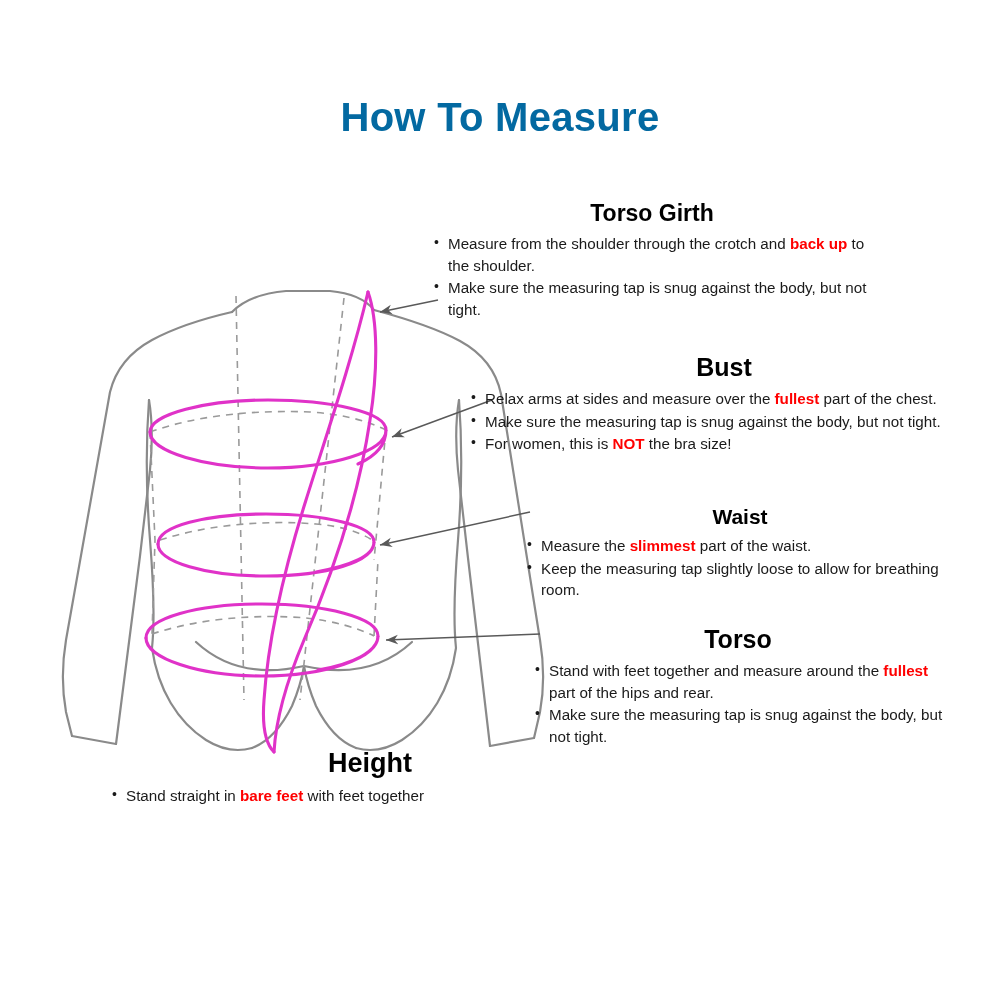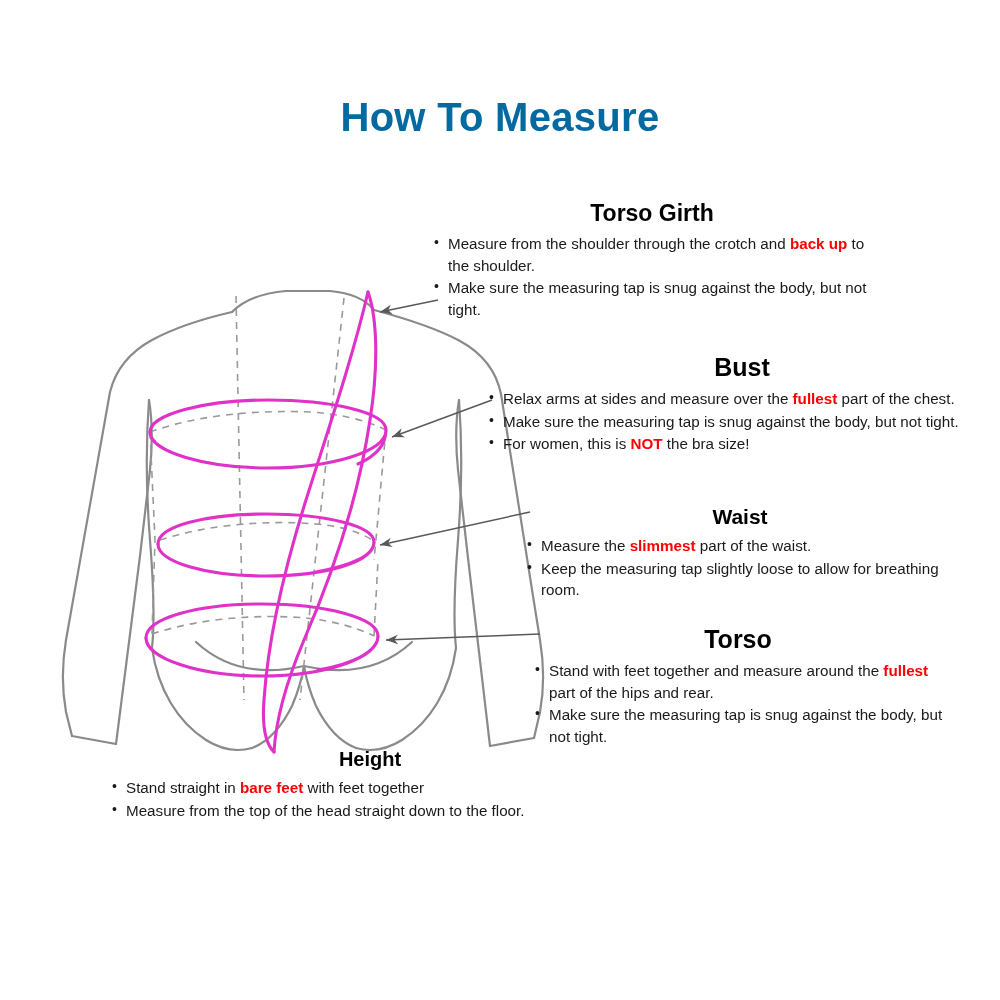--- a/index.html
+++ b/index.html
@@ -67,29 +67,29 @@
     top: 0;
     color: #1a1a1a;
     font-size: 14px;
   }
   .hl {
     color: #ff0000;
     font-weight: bold;
   }
   
   #torso-block { left: 432px; top: 200px; width: 440px; }
-  #bust-block  { left: 487px; top: 353px; width: 510px; }
+  #bust-block  { left: 469px; top: 353px; width: 510px; }
   #waist-block { left: 525px; top: 505px; width: 430px; }
   #hips-block  { left: 533px; top: 625px; width: 410px; }
   #height-block{ left: 110px; top: 748px; width: 520px; }
   #torso-block h3 { font-size: 23px; }
   #bust-block h3 { font-size: 25px; }
   #waist-block h3 { font-size: 21px; }
   #hips-block h3 { font-size: 25px; }
-  #height-block h3 { font-size: 20px; }
+  #height-block h3 { font-size: 27px; }
 </style>
 </head>
 <body>
 
 <div class="canvas">
 
   <div class="title">How To Measure</div>
 
   <svg class="diagram-svg" width="1000" height="1000" viewBox="0 0 1000 1000" aria-hidden="true">
 
@@ -196,17 +196,16 @@
     <ul>
       <li><span>Stand with feet together and measure around the </span><span class="hl">fullest</span><span> part of the hips and rear.</span></li>
       <li><span>Make sure the measuring tap is snug against the body, but not tight.</span></li>
     </ul>
   </div>
 
   <div class="block" id="height-block">
     <h3>Height</h3>
     <ul>
       <li><span>Stand straight in </span><span class="hl">bare feet</span><span> with feet together</span></li>
-      <li><span>Measure from the top of the head straight down to the floor.</span></li>
     </ul>
   </div>
 
 </div>
 
 </body></html>

